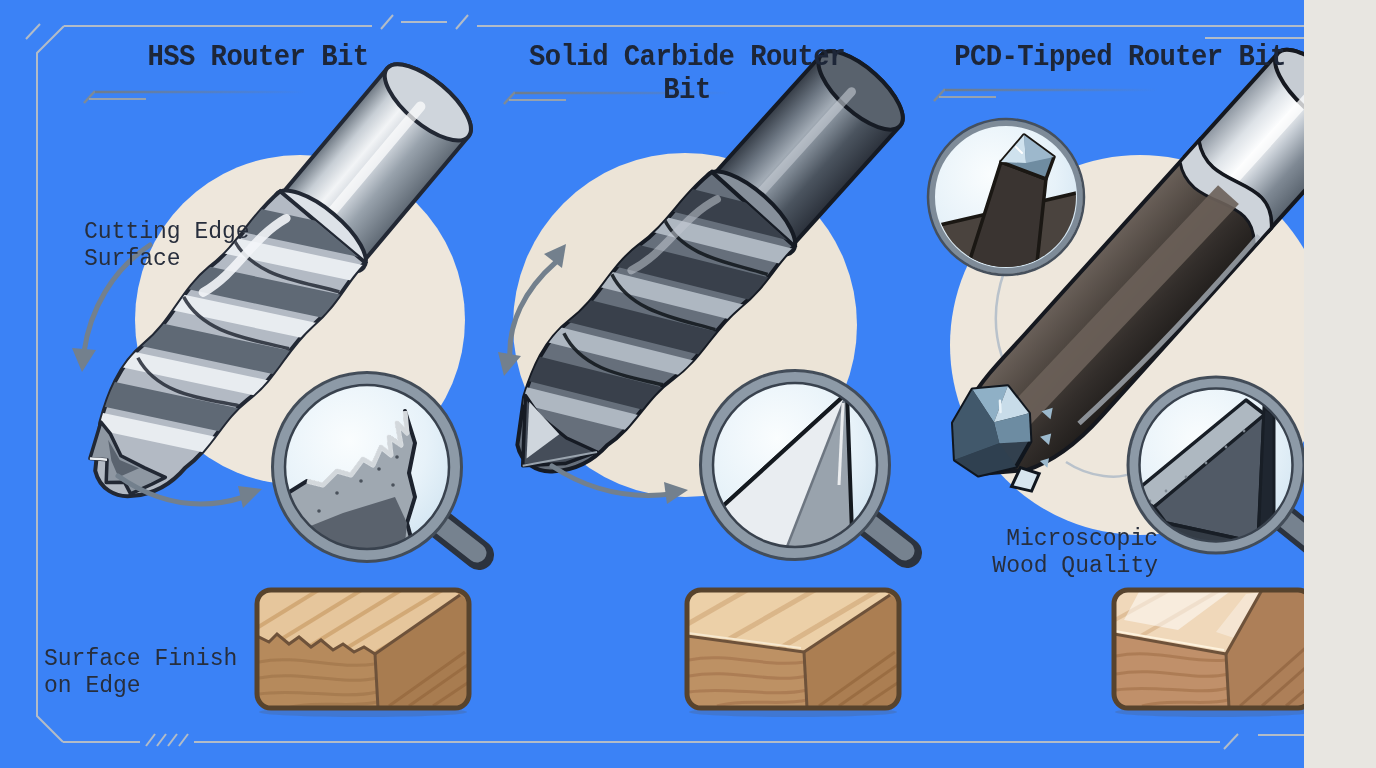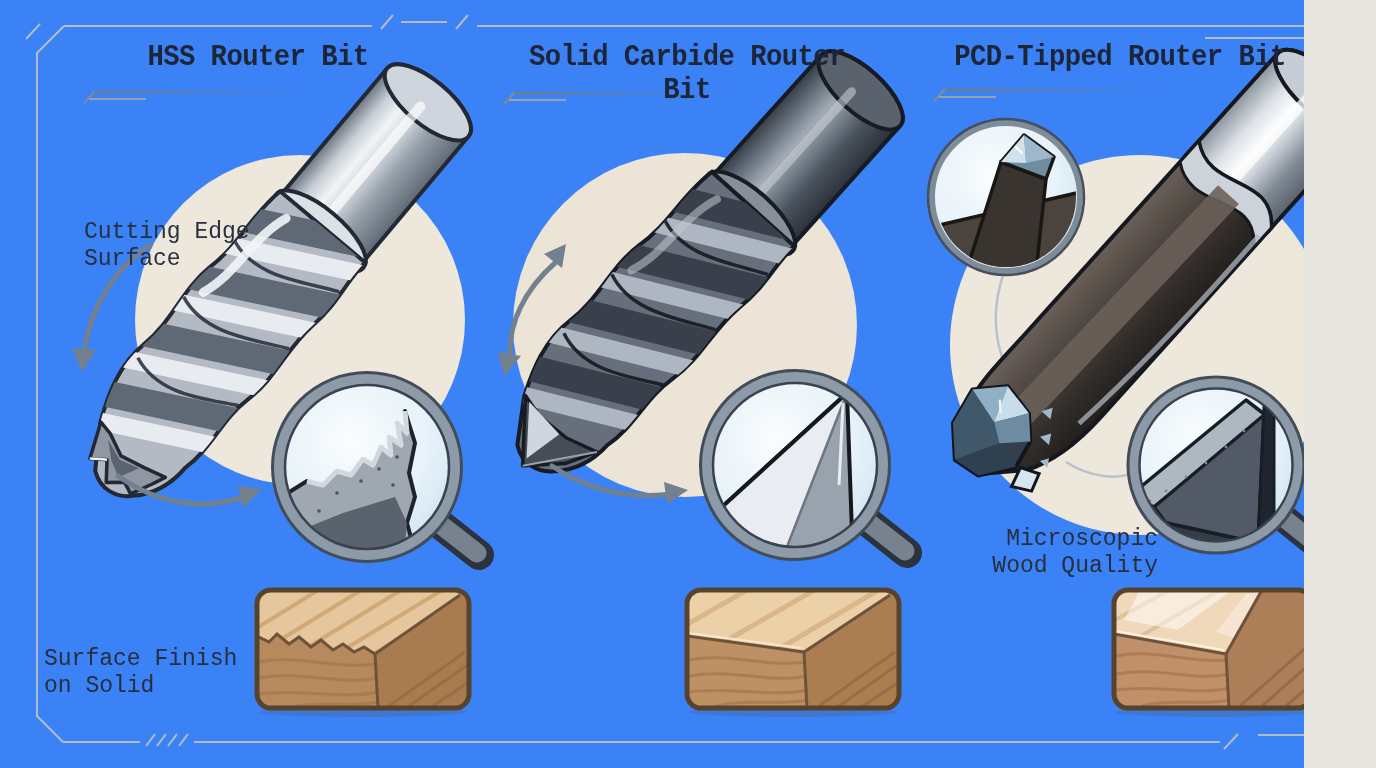--- a/index.html
+++ b/index.html
@@ -407,21 +407,21 @@
 <div class="heading c2">Solid Carbide Router Bit</div>
 <div class="heading c3">PCD-Tipped Router Bit</div>
 
 <div class="label cutting">
   <span class="ln">Cutting Edge</span>
   <span class="ln">Surface</span>
 </div>
 
 <div class="label surface">
   <span class="ln">Surface Finish</span>
-  <span class="ln">on Solid</span>
+  <span class="ln">on Edge</span>
 </div>
 
 <div class="label micro">
   <span class="ln">Microscopic</span>
   <span class="ln">Wood Quality</span>
 </div>
 
 </div>
 
 </body></html>

